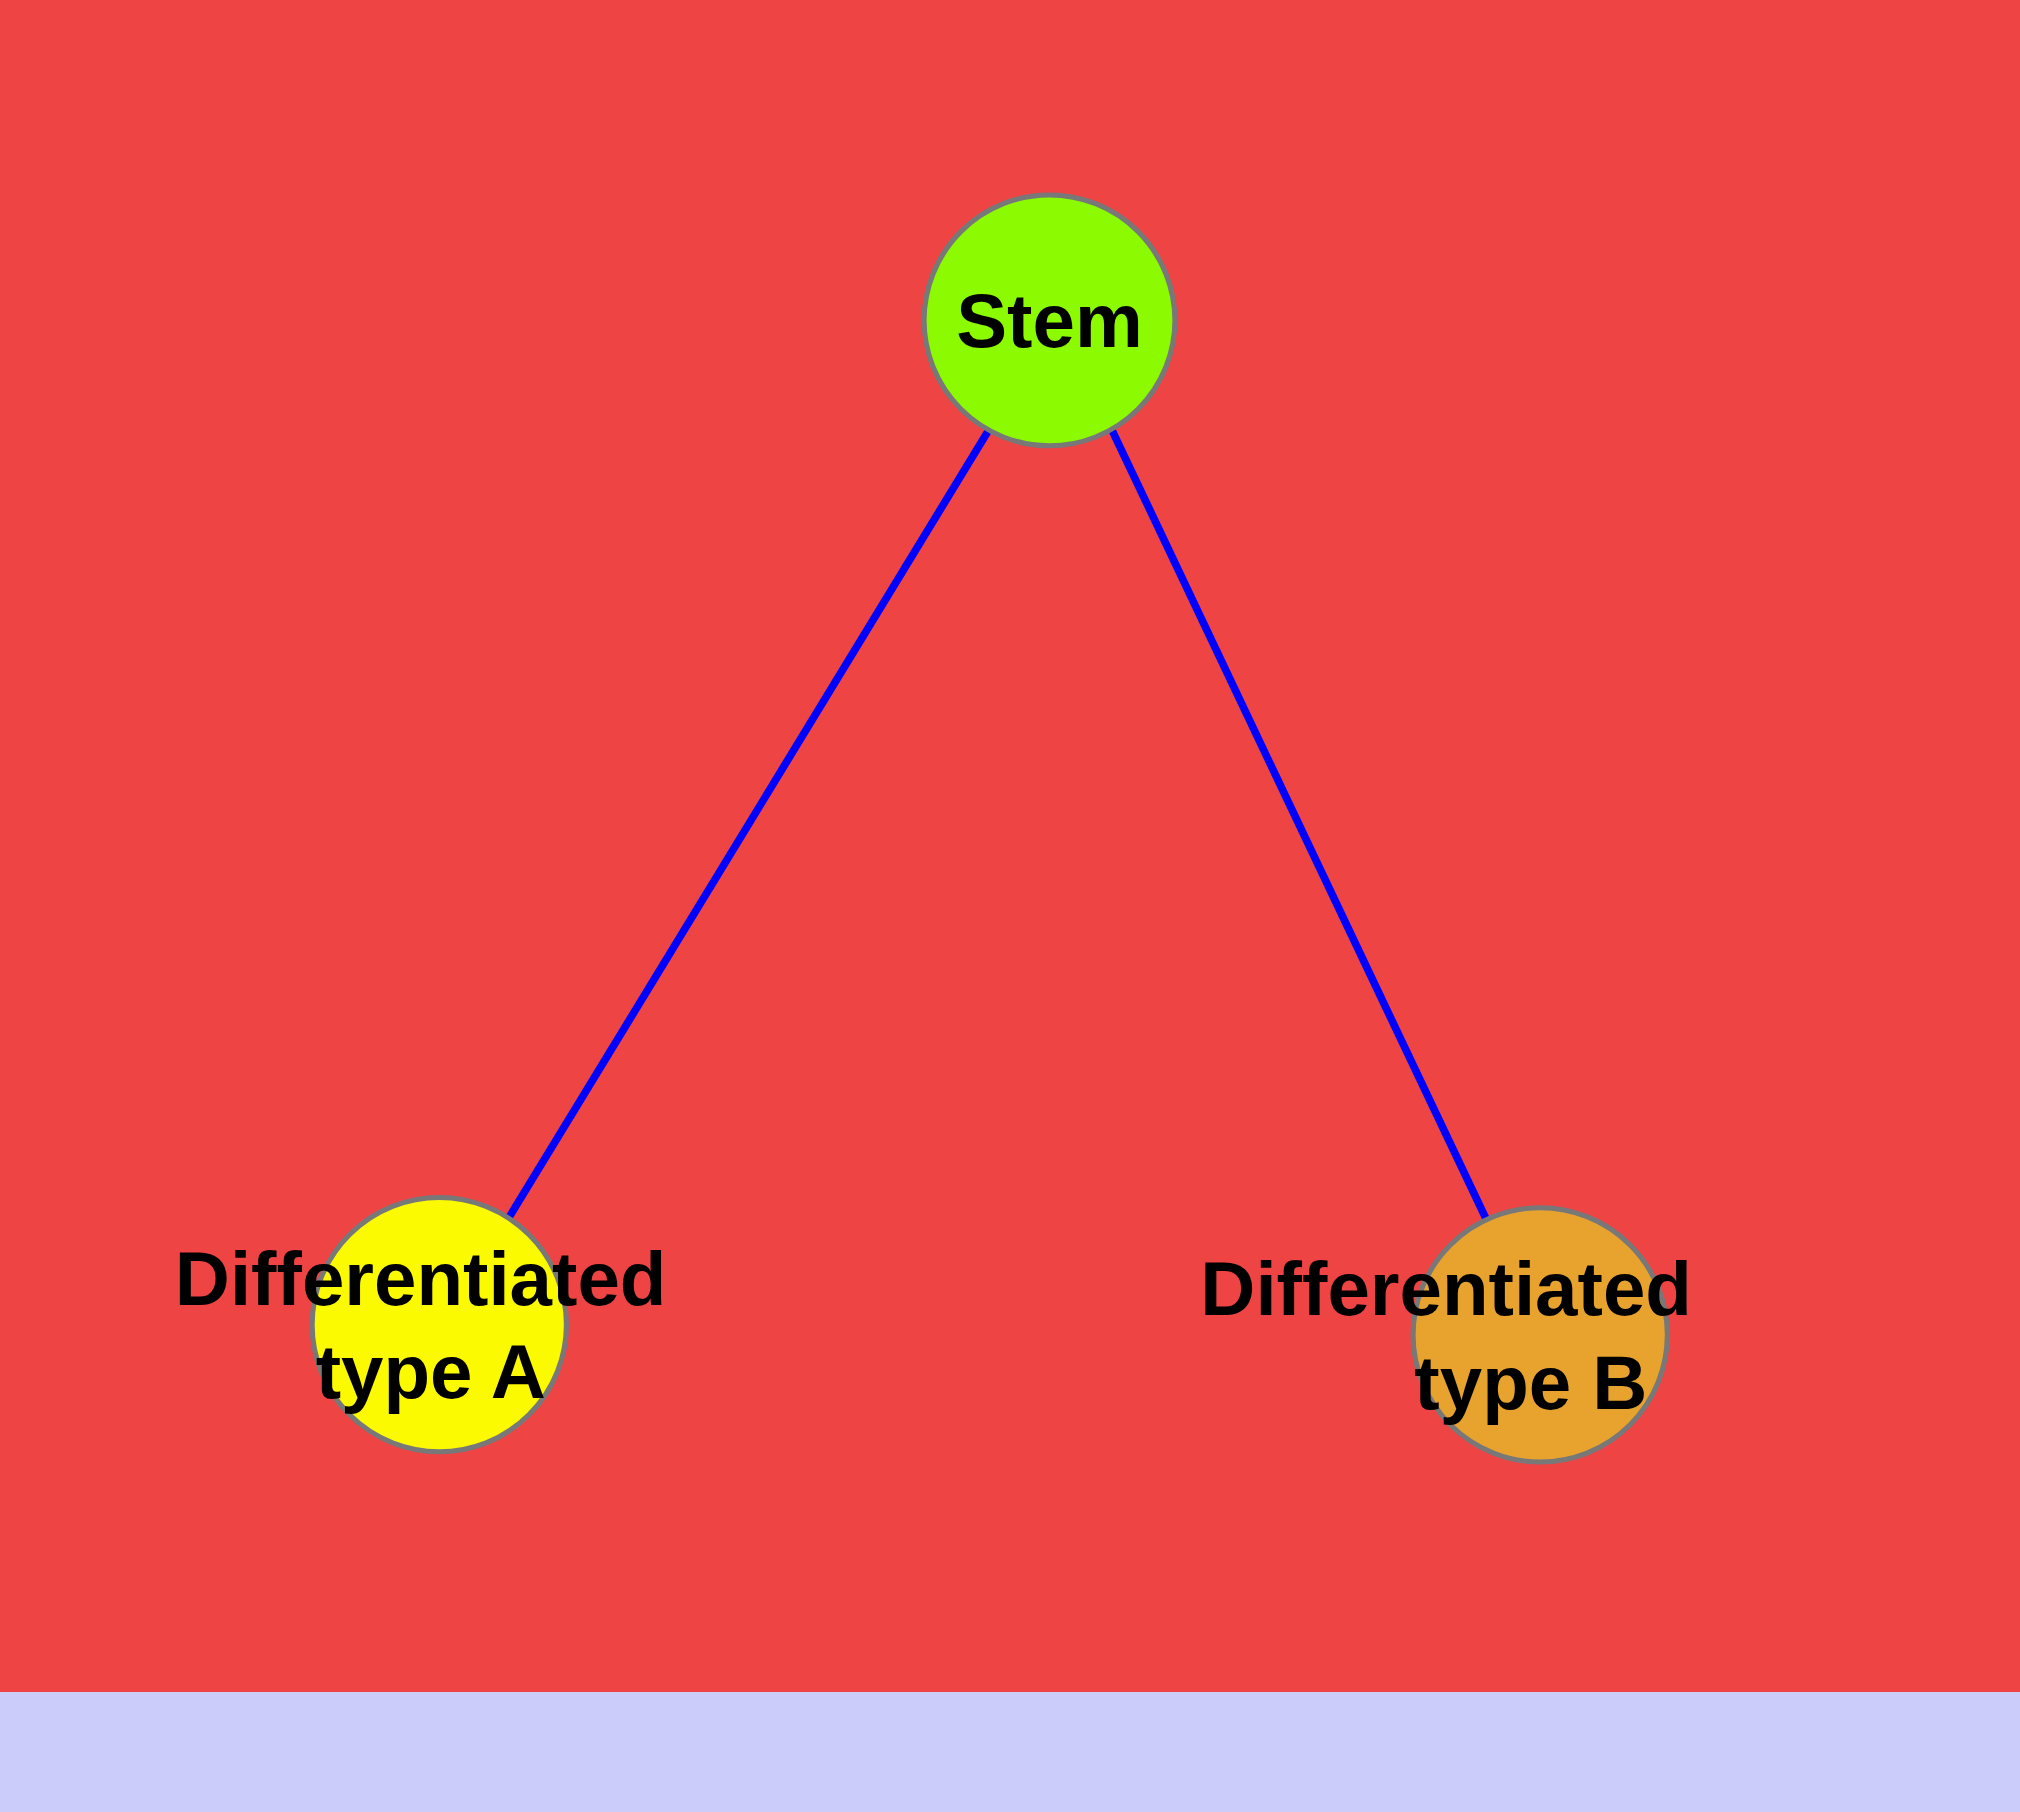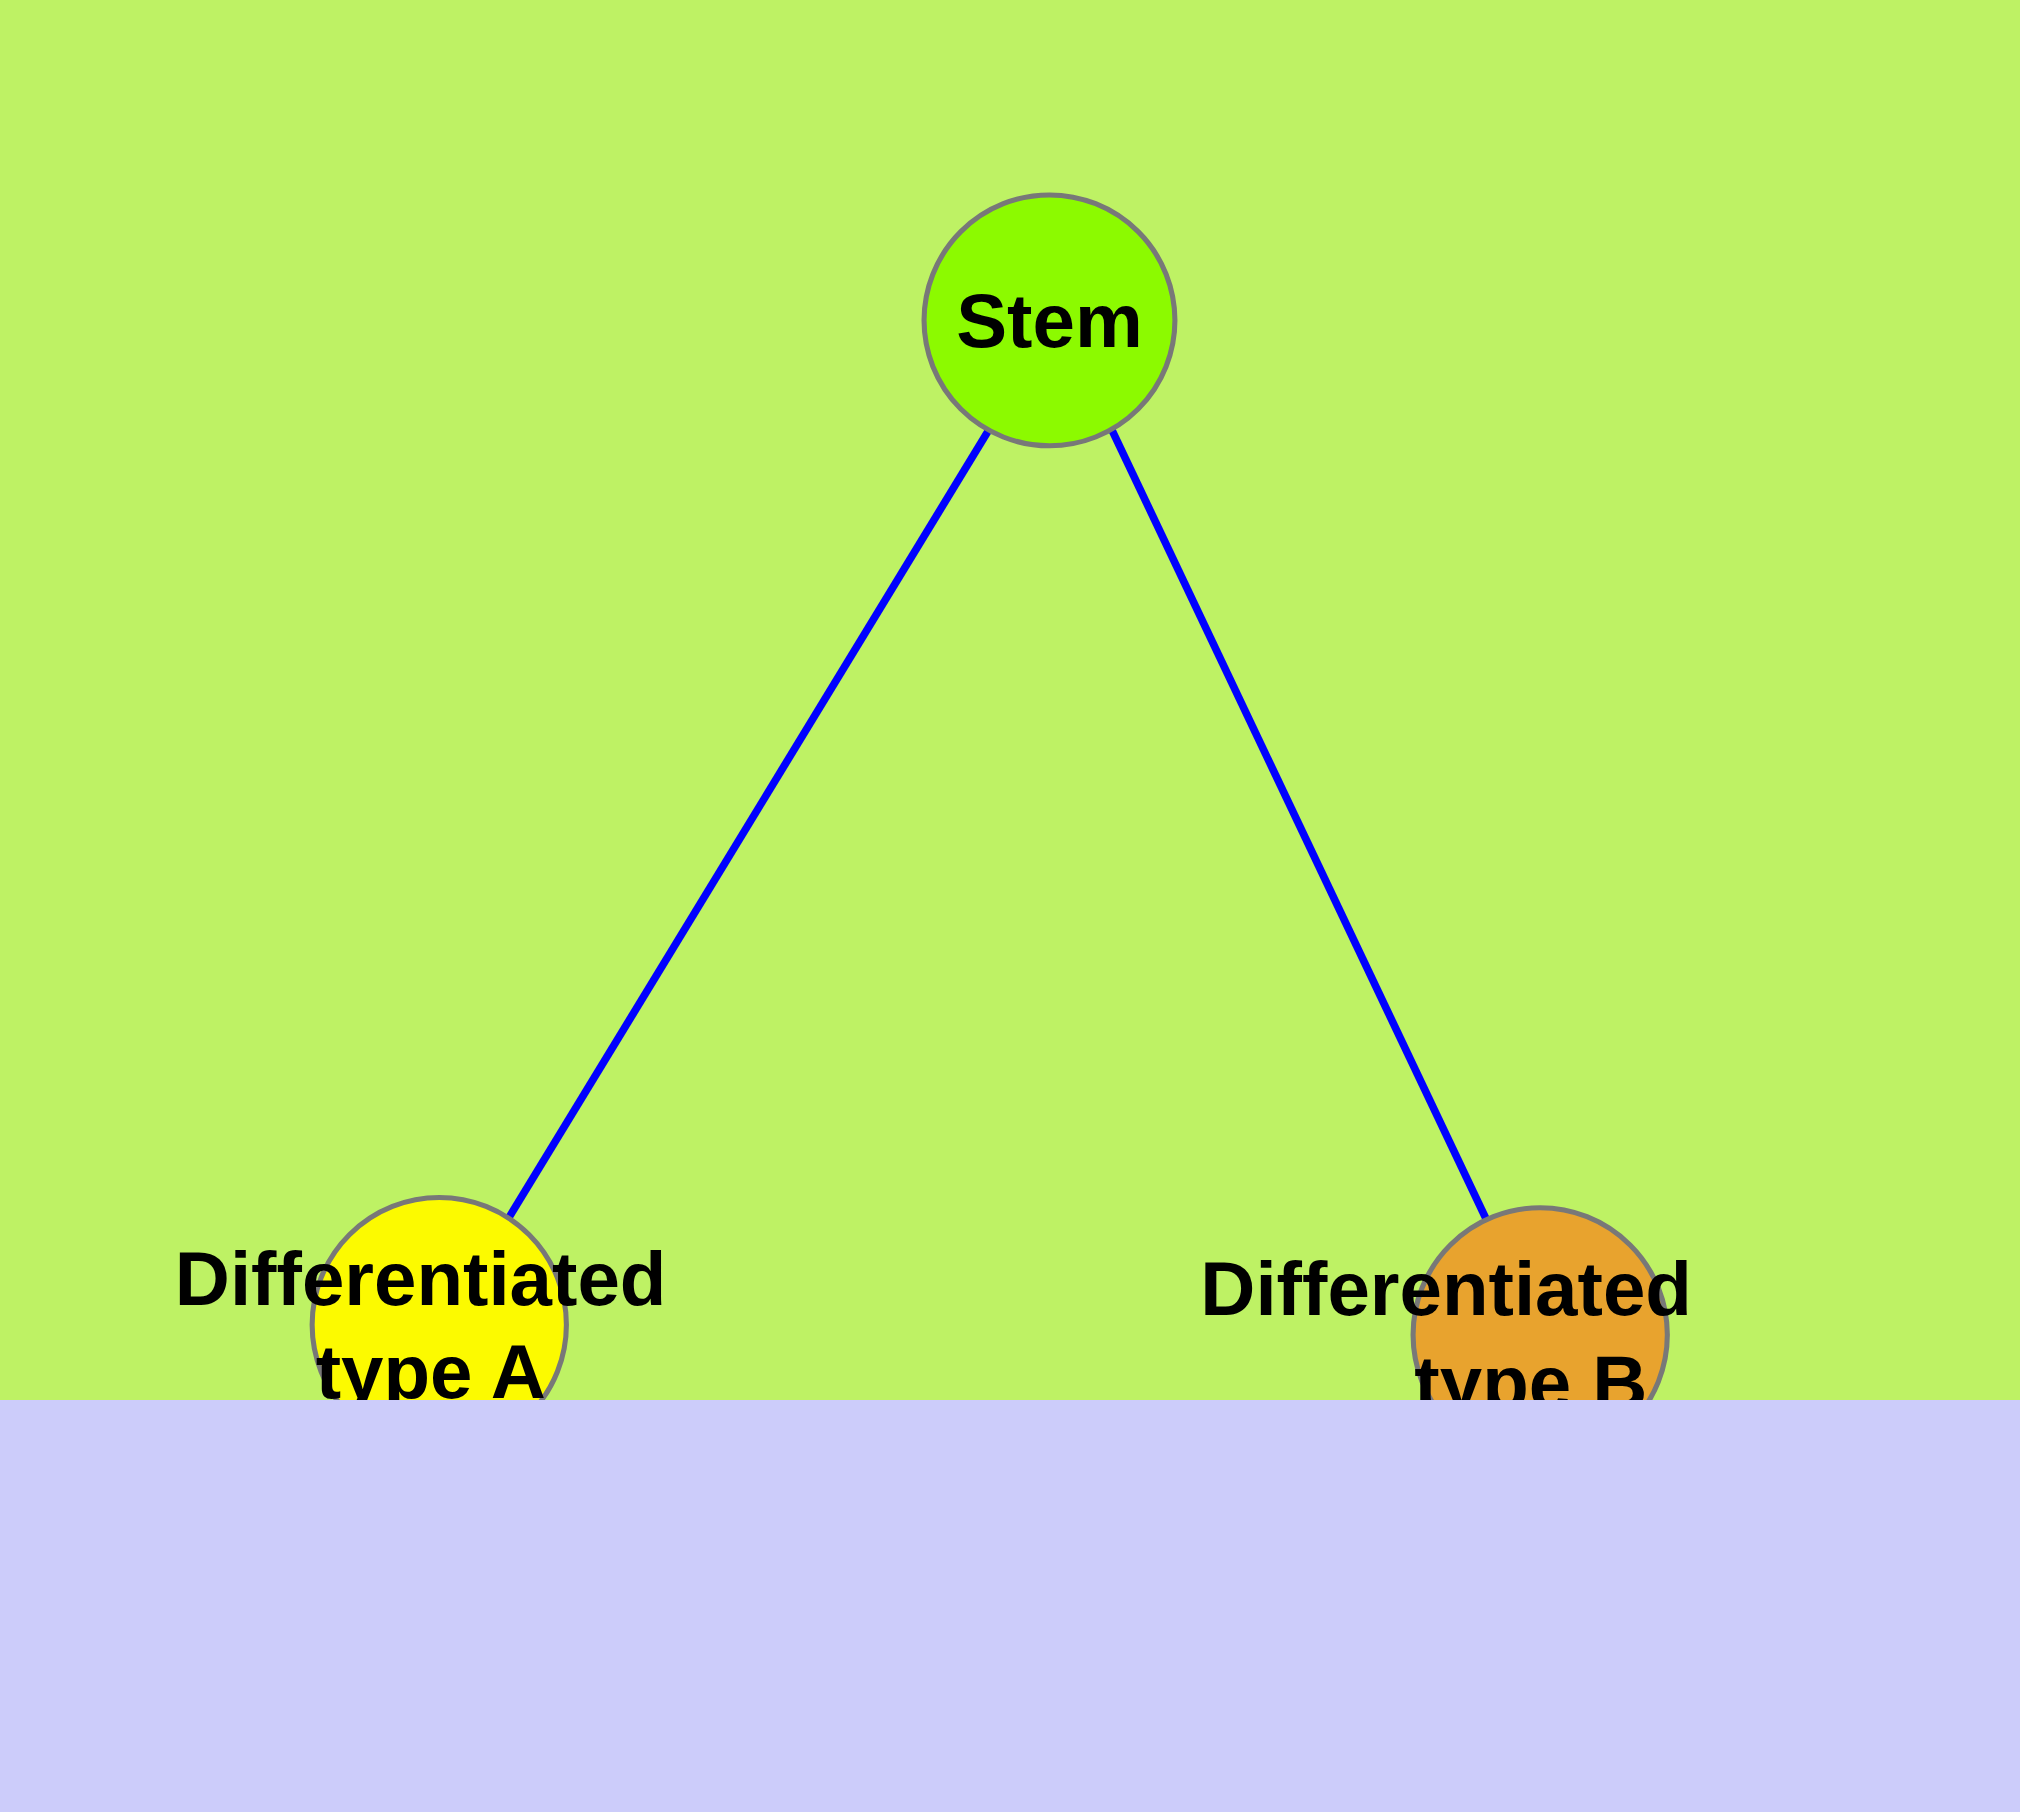--- a/index.html
+++ b/index.html
@@ -3,22 +3,22 @@
 <meta charset="utf-8">
 <style>
   html, body {
     margin: 0;
     padding: 0;
     background: #ccccfa;
   }
   #canvas {
     position: relative;
     width: 2021px;
-    height: 1400px;
-    background: #bef264;
+    height: 1692px;
+    background: #ef4444;
     overflow: hidden;
     font-family: "Liberation Sans", sans-serif;
   }
   #graph-svg {
     position: absolute;
     left: 0;
     top: 0;
     width: 2021px;
     height: 1812px;
     display: block;

